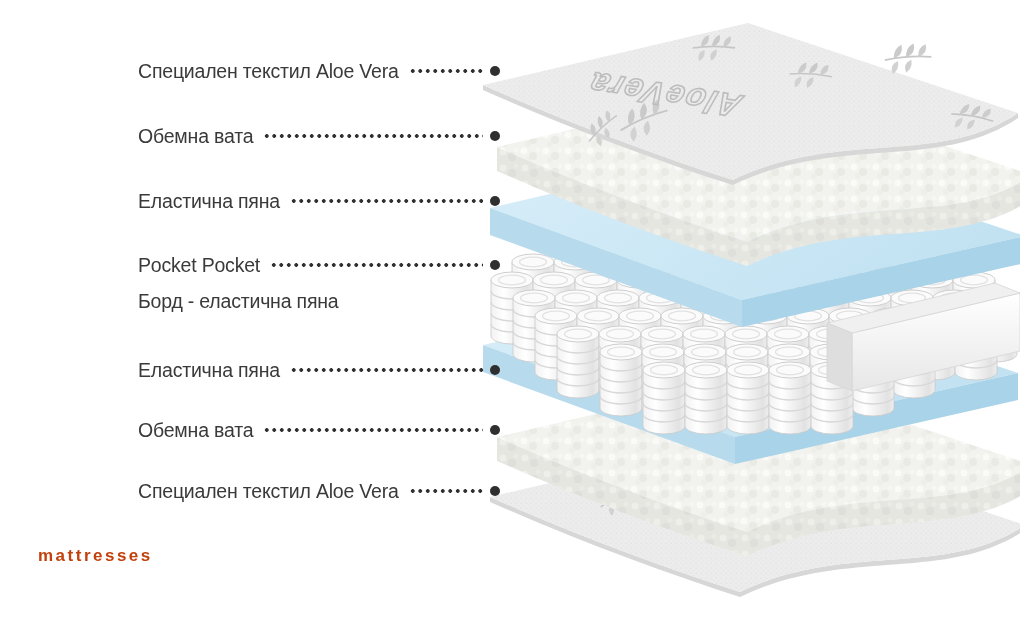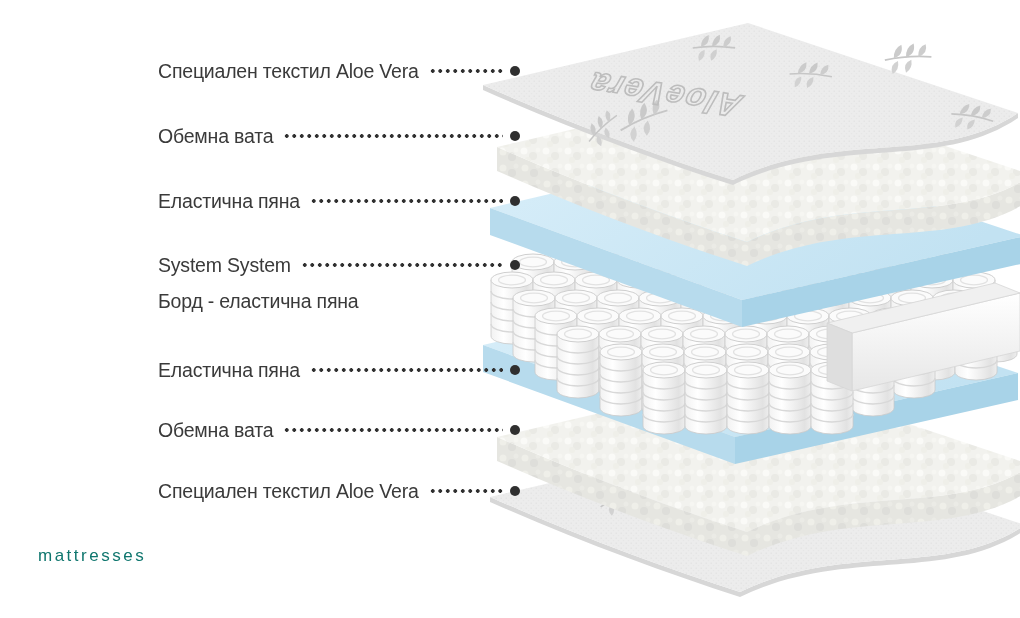--- a/index.html
+++ b/index.html
@@ -5,36 +5,36 @@
   html,body{margin:0;padding:0;background:#ffffff;}
   .screen{
     position:relative;width:1020px;height:618px;background:#ffffff;
     overflow:hidden;font-family:"Liberation Sans",sans-serif;
   }
   .diagram-svg{position:absolute;left:0;top:0;z-index:1;}
   
   .labels{position:absolute;left:138px;top:0;width:362px;z-index:3;}
   .lrow{
     position:absolute;left:0;width:362px;height:26px;
-    display:flex;align-items:center;margin-left:20px;
+    display:flex;align-items:center;
   }
   .ltext{
     font-size:19.5px;color:#3a3a3a;letter-spacing:-0.2px;
     white-space:nowrap;font-weight:500;
   }
   .leader{
     flex:1;height:26px;margin:0 7px 0 10px;
     background-image:radial-gradient(circle,#2f2f2f 1.7px,transparent 2.1px);
     background-size:7.5px 26px;background-repeat:repeat-x;background-position:0 0;
   }
   .bullet{width:10px;height:10px;border-radius:50%;background:#2f2f2f;flex:0 0 auto;}
   
   .logo{position:absolute;left:14px;top:547px;z-index:3;line-height:1;}
   .logo-top{
-    color:#0f766e;font-weight:normal;font-size:17px;letter-spacing:2.5px;
+    color:#c2410c;font-weight:bold;font-size:17px;letter-spacing:2.5px;
     margin-left:24px;margin-bottom:-4px;
   }
   .logo-main{
     color:#f093c2;font-weight:bold;font-size:46px;letter-spacing:0.5px;
   }
   .logo-reg{
     color:#f093c2;font-weight:bold;font-size:14px;vertical-align:20px;letter-spacing:0;
   }
 </style>
 </head>
@@ -239,21 +239,21 @@
       <span class="bullet"></span>
     </div>
 
     <div class="lrow" style="top:188px">
       <span class="ltext">Еластична пяна</span>
       <span class="leader"></span>
       <span class="bullet"></span>
     </div>
 
     <div class="lrow" style="top:252px">
-      <span class="ltext">System System</span>
+      <span class="ltext">Pocket Pocket</span>
       <span class="leader"></span>
       <span class="bullet"></span>
     </div>
 
     <div class="lrow" style="top:288px">
       <span class="ltext">Борд - еластична пяна</span>
     </div>
 
     <div class="lrow" style="top:357px">
       <span class="ltext">Еластична пяна</span>

